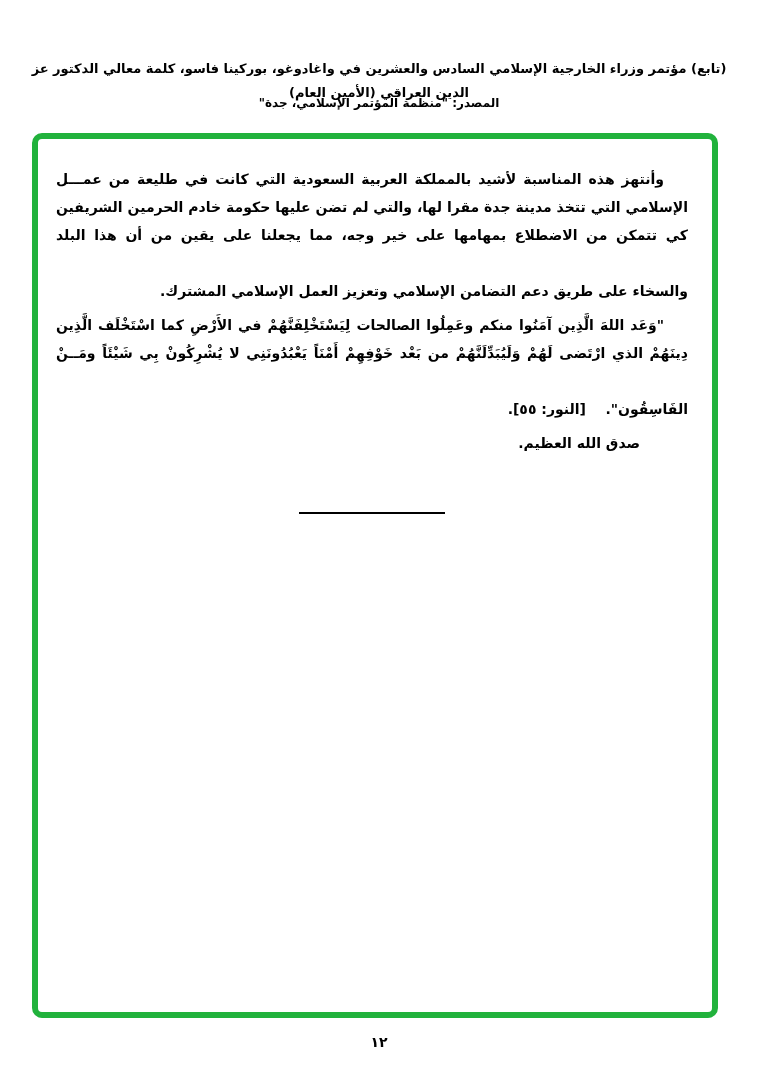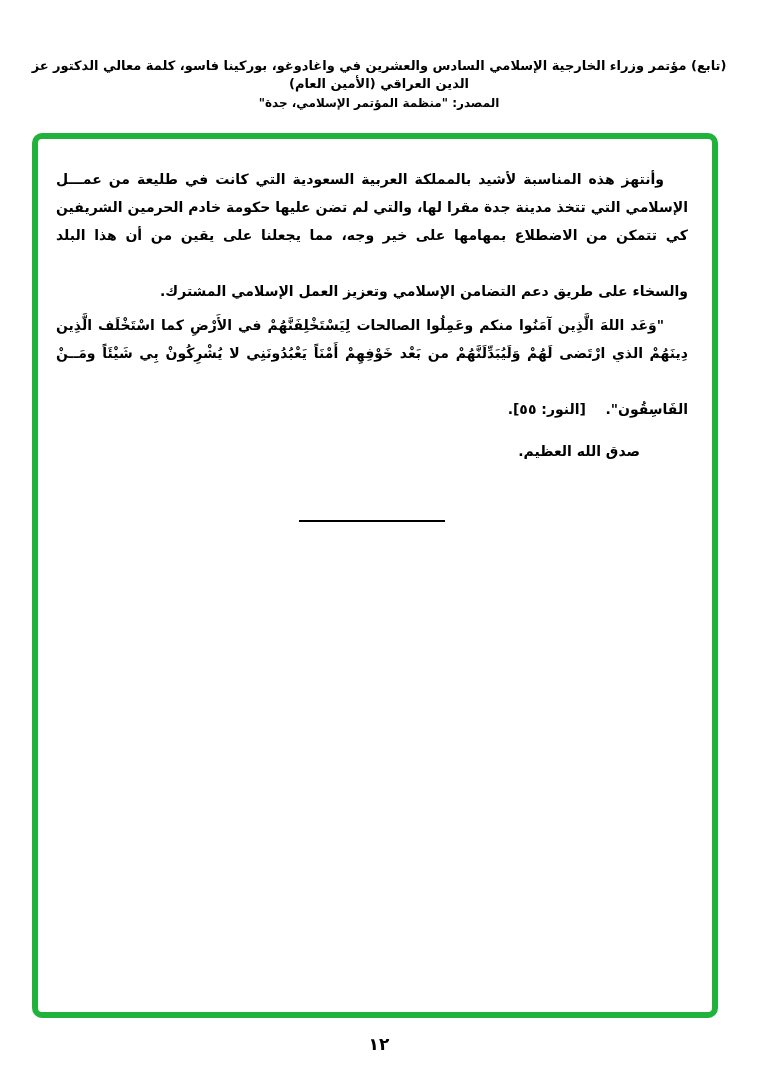--- a/index.html
+++ b/index.html
@@ -11,21 +11,21 @@
     color: #000000;
     overflow: hidden;
   }
   .header-title {
     position: absolute;
     top: 57px; left: 20px; right: 20px;
     text-align: center;
     direction: rtl;
     font-size: 13px;
     font-weight: bold;
-    line-height: 18px;
+    line-height: 24px;
   }
   .header-source {
     position: absolute;
     top: 93px; left: 20px; right: 20px;
     text-align: center;
     direction: rtl;
     font-size: 12px;
     font-weight: bold;
     line-height: 20px;
   }
@@ -54,32 +54,32 @@
   .para-verse { margin-top: 6px; }
   .closing {
     direction: rtl;
     text-align: right;
     font-size: 14px;
     font-weight: bold;
     line-height: 28px;
     height: 28px;
     overflow: hidden;
   }
-  .closing.sadaqa { margin-top: 14px; padding-right: 48px; }
+  .closing.sadaqa { margin-top: 6px; padding-right: 48px; }
   .closing.thanks { margin-top: 12px; padding-right: 33px; }
   .divider {
     width: 146px; height: 2px;
     background: #000000;
     margin: 55px auto 0 auto;
   }
   .page-number {
     position: absolute;
     top: 1034px; left: 0; right: 0;
     text-align: center;
-    font-size: 17px;
+    font-size: 14px;
     font-weight: bold;
     direction: rtl;
     letter-spacing: 3px;
   }
 </style>
 </head>
 <body>
 
 <div class="header-title">(تابع) مؤتمر وزراء الخارجية الإسلامي السادس والعشرين في واغادوغو، بوركينا فاسو، كلمة معالي الدكتور عز الدين العراقي (الأمين العام)</div>
 

